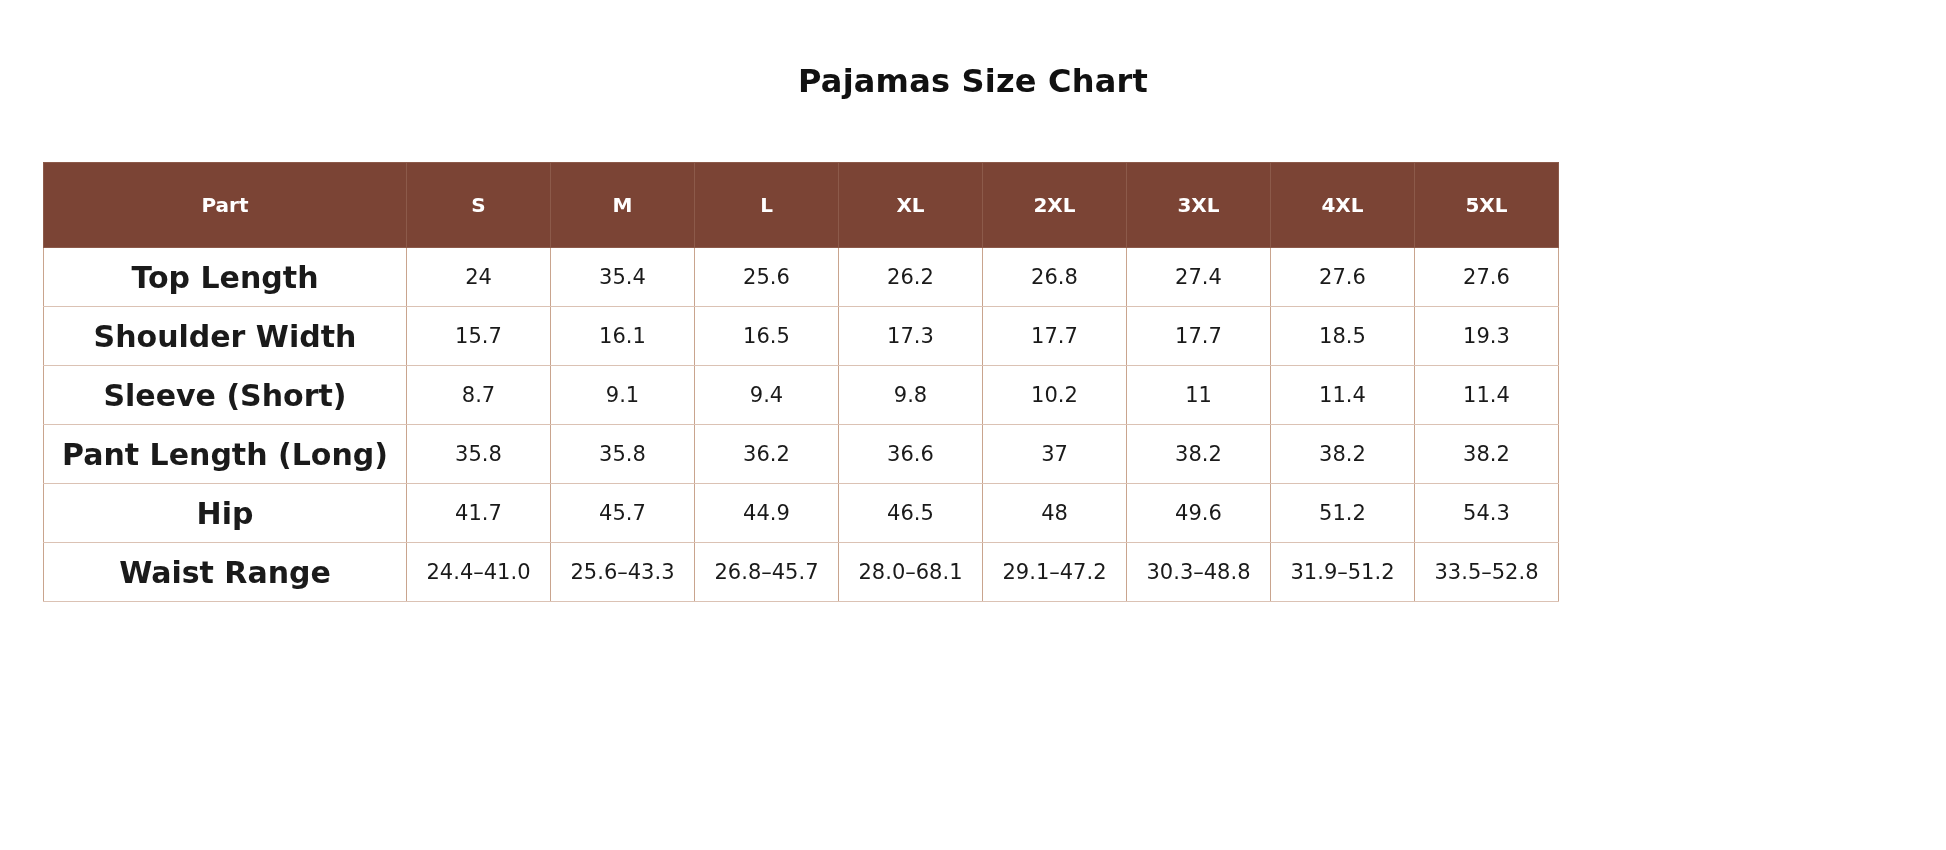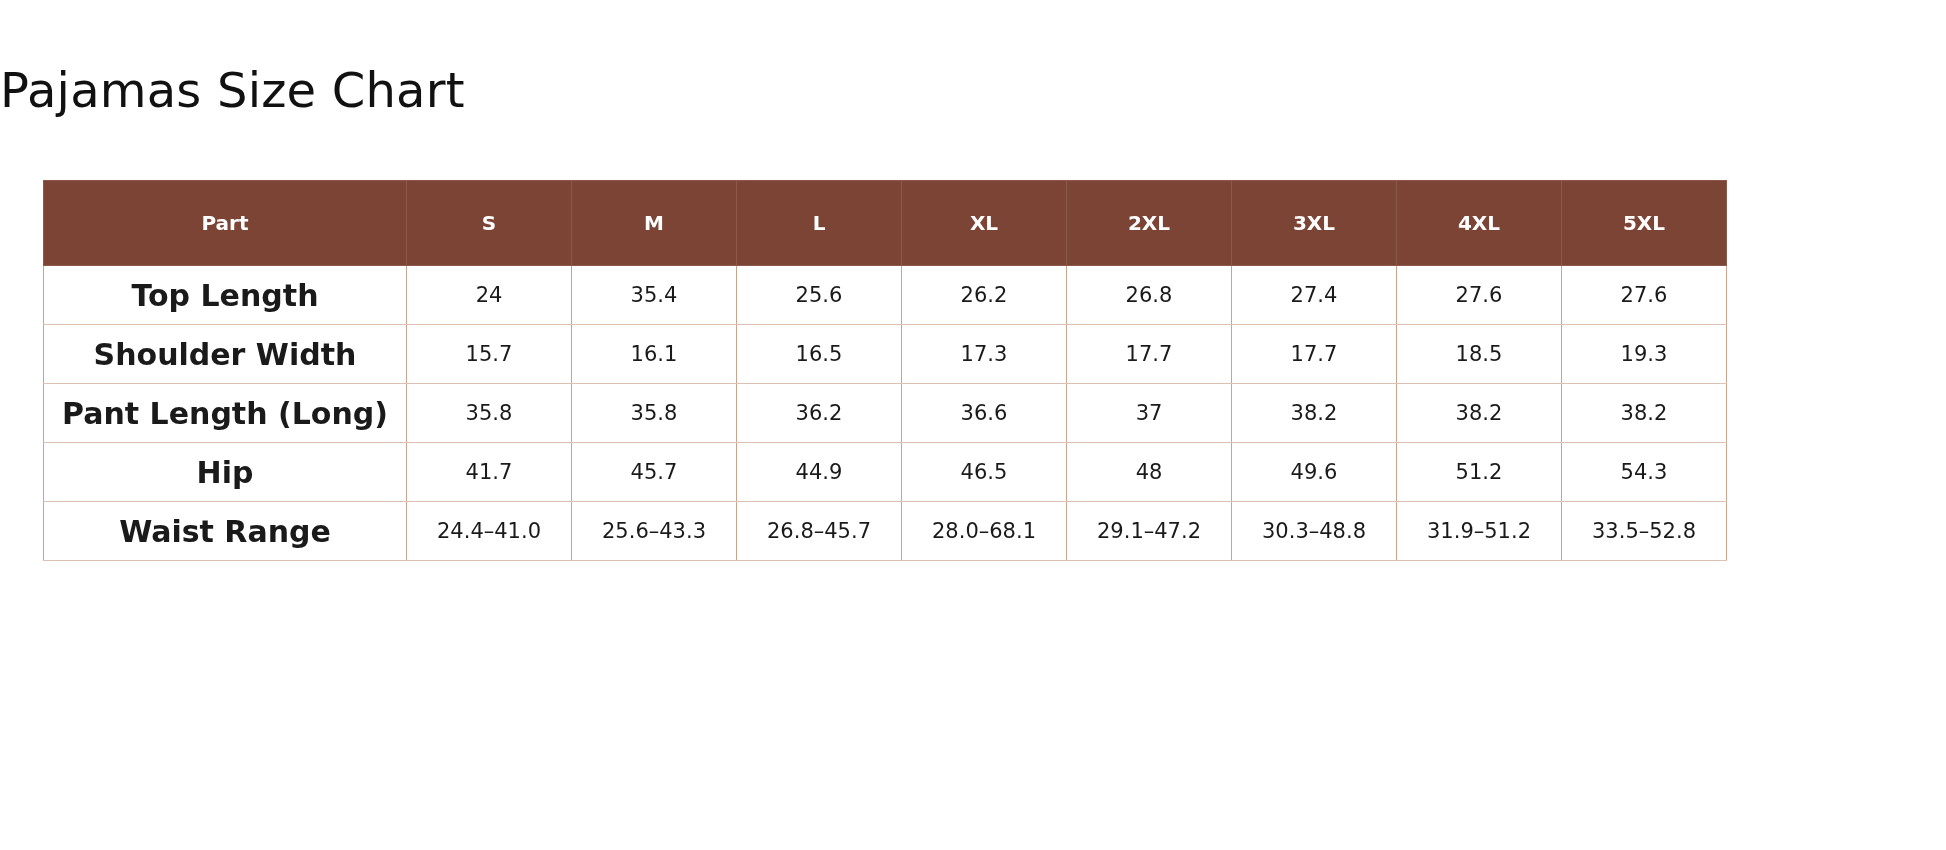--- a/index.html
+++ b/index.html
@@ -14,40 +14,40 @@
     color: #1a1a1a;
     overflow: hidden;
   }
   .page {
     position: relative;
     width: 1946px;
     height: 850px;
     box-sizing: border-box;
   }
   .chart-title {
-    text-align: left;
-    font-size: 48px;
-    font-weight: normal;
+    text-align: center;
+    font-size: 32px;
+    font-weight: bold;
     color: #111111;
     letter-spacing: 0.2px;
     margin: 0;
     padding-top: 62px;
     padding-bottom: 0;
   }
   .table-wrap {
     margin: 0 auto;
     padding-top: 62px;
     width: 1912px;
     box-sizing: border-box;
     padding-left: 26px;
     padding-right: 26px;
   }
   table.size-chart {
     border-collapse: collapse;
-    width: 1684px;
+    width: 1516px;
     table-layout: fixed;
     border: 1px solid #c9a48e;
   }
   table.size-chart thead th {
     background: #7b4435;
     color: #ffffff;
     font-size: 20px;
     font-weight: bold;
     height: 82px;
     border: 1px solid #8c5a4a;
@@ -113,20 +113,31 @@
           <td>15.7</td>
           <td>16.1</td>
           <td>16.5</td>
           <td>17.3</td>
           <td>17.7</td>
           <td>17.7</td>
           <td>18.5</td>
           <td>19.3</td>
         </tr>
         <tr>
+          <td class="row-label">Sleeve (Short)</td>
+          <td>8.7</td>
+          <td>9.1</td>
+          <td>9.4</td>
+          <td>9.8</td>
+          <td>10.2</td>
+          <td>11</td>
+          <td>11.4</td>
+          <td>11.4</td>
+        </tr>
+        <tr>
           <td class="row-label">Pant Length (Long)</td>
           <td>35.8</td>
           <td>35.8</td>
           <td>36.2</td>
           <td>36.6</td>
           <td>37</td>
           <td>38.2</td>
           <td>38.2</td>
           <td>38.2</td>
         </tr>

